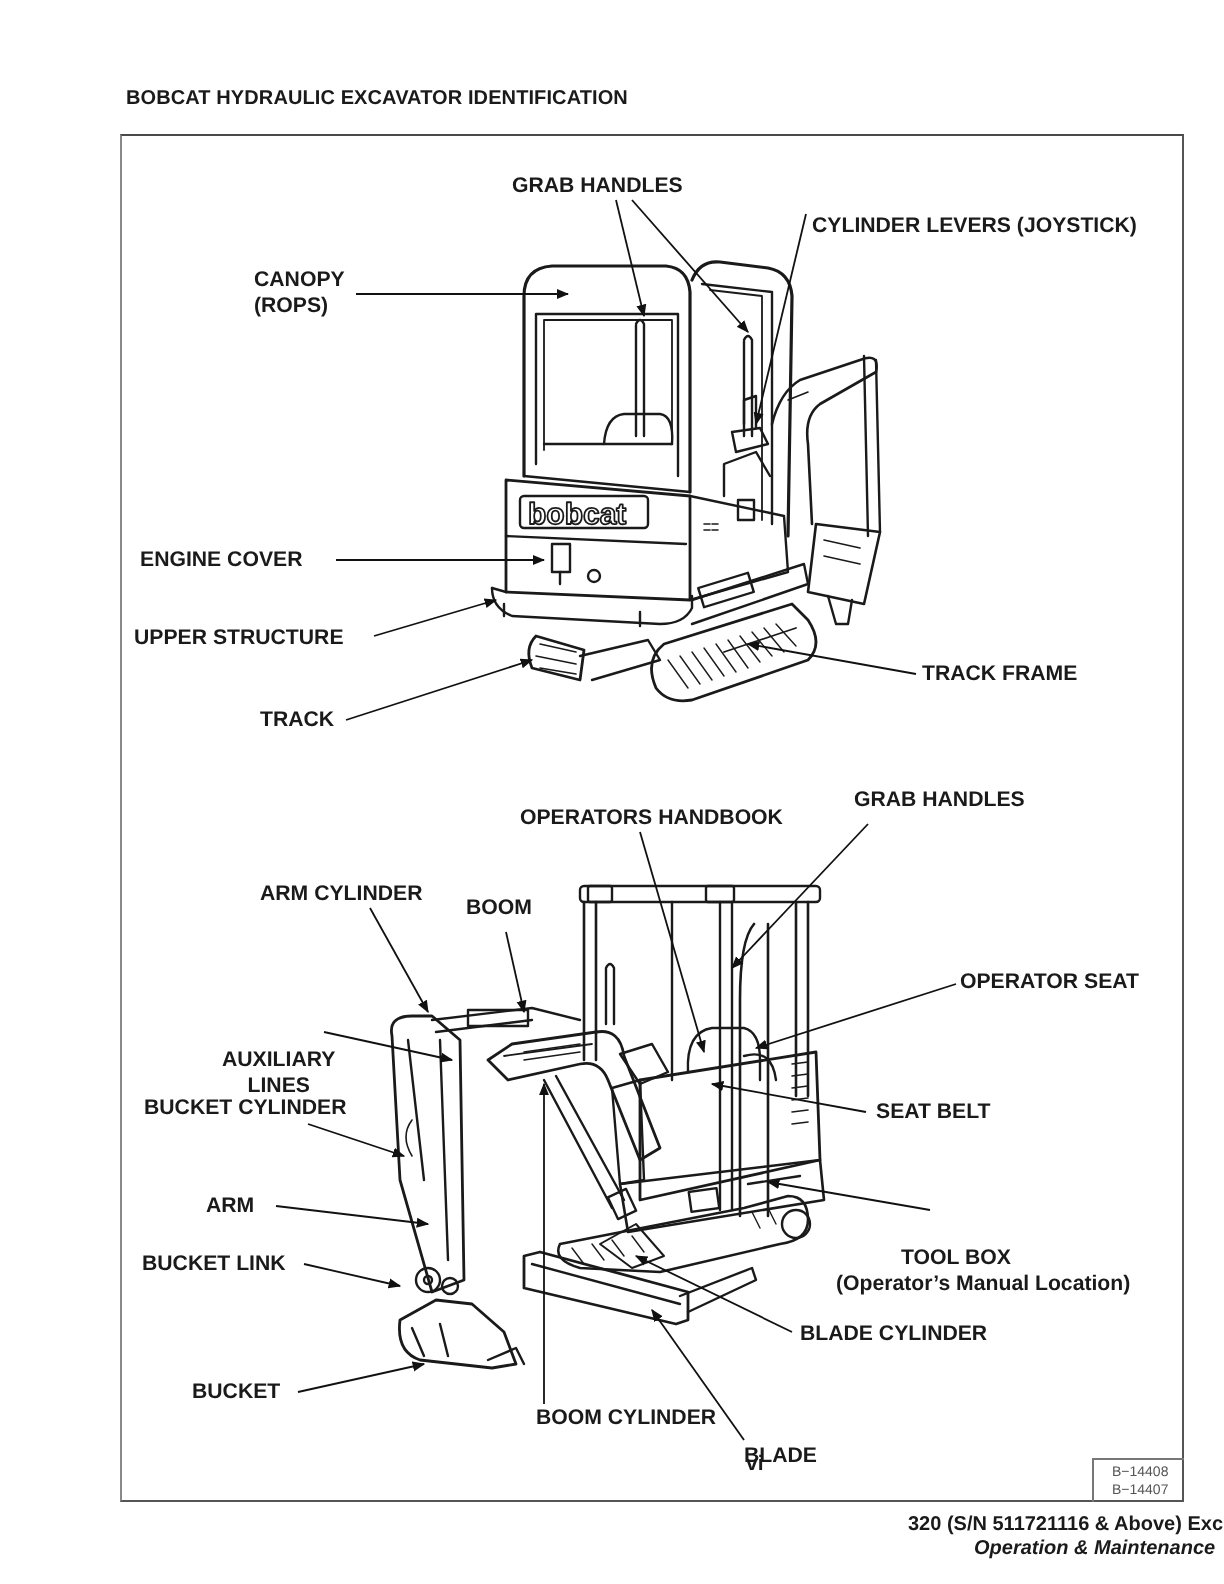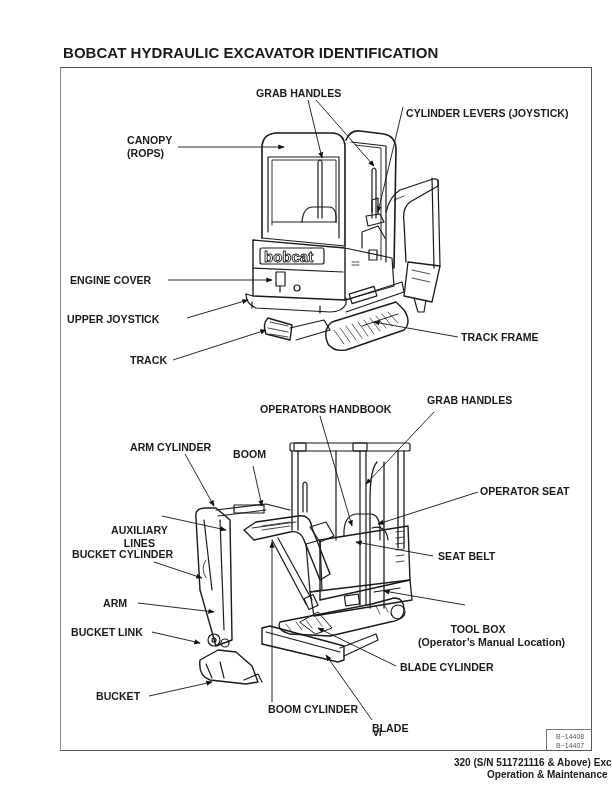--- a/index.html
+++ b/index.html
@@ -1,29 +1,29 @@
 <!DOCTYPE html>
 <html><head>
 <meta charset="utf-8">
 <style>
   html, body { margin:0; padding:0; background:#ffffff; }
   body { width:612px; height:792px; position:relative; overflow:hidden;
          font-family:"Liberation Sans", sans-serif; color:#1a1a1a; }
-  .title { position:absolute; left:63px; top:44px; font-size:15px; font-weight:bold; letter-spacing:0.05px;text-align:right; }
+  .title { position:absolute; left:63px; top:44px; font-size:10px; font-weight:bold; letter-spacing:0.05px;text-align:right; }
   .frame { position:absolute; left:60px; top:67px; width:532px; height:684px;
            border:1.6px solid #555; border-top-color:#4a4a4a; border-left-color:#888; box-sizing:border-box; }
   .lbl { position:absolute; font-size:10.6px; font-weight:bold; line-height:12.5px; white-space:nowrap; color:#1a1a1a; }
   .lbl.c { text-align:center;margin-top:22px; }
   svg.art { position:absolute; left:0; top:0; }
   .refbox { position:absolute; left:546px; top:729px; width:46px; height:22px; border-left:1px solid #777; border-top:1px solid #777;
             box-sizing:border-box; font-size:7px; color:#555; line-height:9px; padding:2px 0 0 9px; }
   .pagenum { position:absolute; left:373px; top:726px; font-size:10.5px; font-weight:bold; }
   .footer { position:absolute; left:454px; top:757px; font-size:10px; font-weight:bold; line-height:11.5px; white-space:nowrap; }
   .footer span { display:block; }
-  .footer .l2 { padding-left:33px; }
+  .footer .l2 { padding-left:33px;font-style:italic; }
 </style>
 </head>
 <body>
 
 <div class="title">BOBCAT HYDRAULIC EXCAVATOR IDENTIFICATION</div>
 <div class="frame"></div>
 
 <svg class="art" width="612" height="792" viewBox="0 0 612 792">
   <defs>
     <marker id="ah" viewBox="0 0 10 10" refX="9" refY="5" markerWidth="7" markerHeight="7" orient="auto-start-reverse">
@@ -172,21 +172,21 @@
   </g>
 </svg>
 
 <div class="lbl" style="left:256px;top:87px;">GRAB HANDLES</div>
 <div class="lbl" style="left:406px;top:107px;">CYLINDER LEVERS (JOYSTICK)</div>
 <div class="lbl" style="left:127px;top:134px;">
   <span style="display:block">CANOPY</span>
   <span style="display:block">(ROPS)</span>
 </div>
 <div class="lbl" style="left:70px;top:274px;">ENGINE COVER</div>
-<div class="lbl" style="left:67px;top:313px;">UPPER JOYSTICK</div>
+<div class="lbl" style="left:67px;top:313px;">UPPER STRUCTURE</div>
 <div class="lbl" style="left:130px;top:354px;">TRACK</div>
 <div class="lbl" style="left:461px;top:331px;">TRACK FRAME</div>
 
 <div class="lbl" style="left:260px;top:403px;">OPERATORS HANDBOOK</div>
 <div class="lbl" style="left:427px;top:394px;">GRAB HANDLES</div>
 <div class="lbl" style="left:130px;top:441px;">ARM CYLINDER</div>
 <div class="lbl" style="left:233px;top:448px;">BOOM</div>
 <div class="lbl c" style="left:111px;top:502px;">
   <span style="display:block">AUXILIARY</span>
   <span style="display:block">LINES</span>

